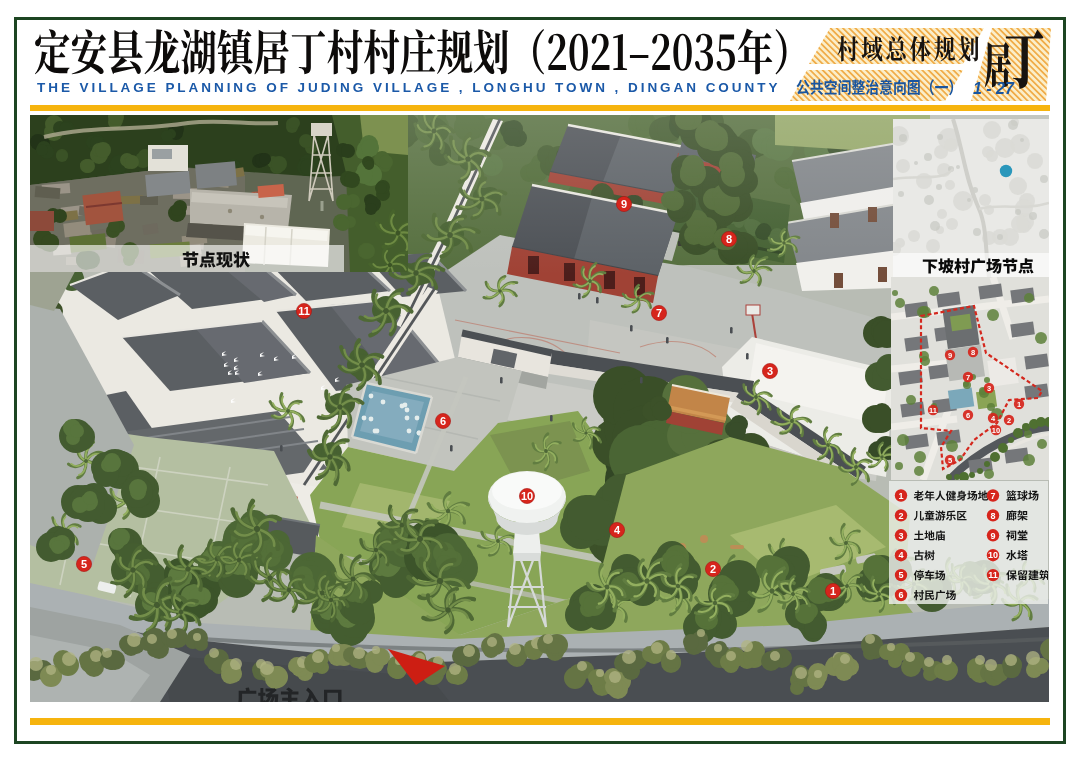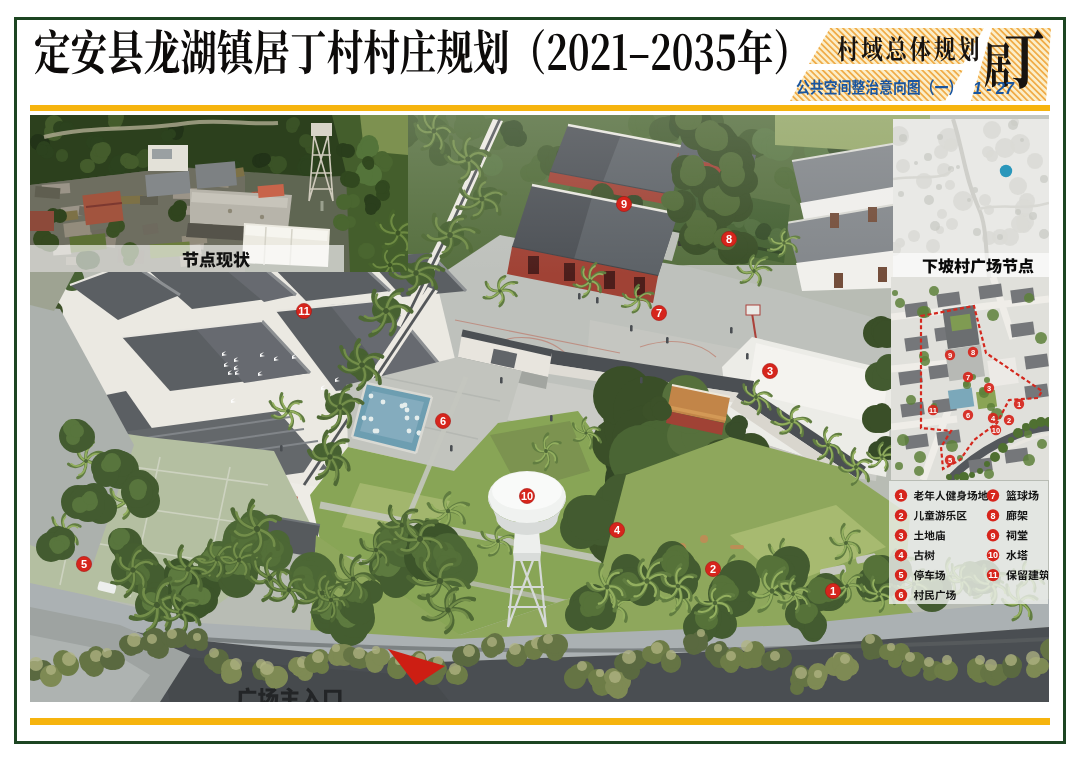--- a/index.html
+++ b/index.html
@@ -7,20 +7,21 @@
 </style></head>
 <body>
 <div id="page">
 
 <div class="abs" style="left:14px;top:17px;width:1046px;height:721px;border:3px solid #1d4522;"></div>
 
 <svg class="abs" style="left:0;top:0;" width="800" height="104" viewBox="0 0 800 104">
       <path transform="translate(34,70) scale(0.03658,0.04800)" d="M411 -848 404 -842C442 -810 470 -752 471 -700C589 -614 704 -845 411 -848ZM747 -586 686 -512H163L171 -483H440V-76C375 -97 326 -133 288 -191C308 -238 321 -286 331 -334C355 -335 366 -343 369 -358L213 -385C203 -234 157 -45 26 79L35 89C154 26 228 -63 274 -160C349 23 476 67 708 67C755 67 864 67 909 67C910 18 930 -26 971 -36V-48C906 -47 771 -47 714 -47C656 -47 604 -49 558 -53V-267H829C844 -267 854 -272 857 -283C816 -321 747 -374 747 -374L686 -295H558V-483H832C846 -483 857 -488 860 -499L807 -542C850 -565 901 -600 931 -628C952 -630 962 -631 970 -640L861 -743L799 -680H188C184 -699 178 -718 170 -739H157C160 -692 117 -648 82 -631C47 -615 22 -583 33 -541C48 -497 104 -484 139 -506C175 -528 200 -579 192 -652H806C801 -622 794 -585 788 -556Z M1848 -520 1783 -434H1442L1510 -574C1542 -574 1551 -584 1554 -596L1397 -635C1383 -591 1352 -514 1317 -434H1039L1047 -406H1304C1267 -323 1227 -240 1197 -188C1290 -164 1376 -136 1452 -107C1357 -24 1222 32 1032 76L1036 90C1280 63 1439 14 1549 -68C1653 -22 1735 27 1791 72C1898 131 2041 -29 1624 -138C1685 -209 1725 -296 1758 -406H1937C1952 -406 1962 -411 1965 -422C1921 -462 1848 -520 1848 -520ZM1408 -849 1401 -843C1440 -810 1469 -752 1470 -698C1484 -688 1497 -682 1510 -680H1194C1190 -701 1183 -723 1174 -746L1161 -745C1164 -693 1121 -646 1086 -627C1052 -610 1028 -578 1040 -538C1056 -494 1112 -482 1146 -506C1181 -529 1206 -580 1198 -652H1803C1793 -612 1777 -560 1763 -525L1772 -518C1824 -545 1892 -592 1930 -628C1951 -629 1962 -631 1970 -640L1861 -743L1797 -680H1538C1618 -695 1644 -845 1408 -849ZM1315 -195C1352 -256 1392 -334 1428 -406H1623C1599 -309 1562 -230 1508 -165C1451 -176 1387 -186 1315 -195Z M2198 -832V-282H2043L2052 -253H2380C2328 -186 2217 -89 2137 -59C2124 -54 2100 -50 2100 -50L2163 86C2172 82 2180 74 2187 63C2422 25 2615 -11 2751 -40C2779 -4 2803 34 2818 69C2949 139 3015 -122 2627 -188L2619 -180C2654 -150 2693 -111 2728 -69C2538 -61 2360 -54 2237 -51C2337 -87 2445 -139 2506 -183C2527 -179 2539 -185 2544 -194L2436 -253H2947C2962 -253 2972 -258 2975 -269C2931 -309 2856 -367 2856 -367L2803 -298V-736C2822 -740 2834 -748 2840 -755L2725 -841L2671 -781H2332ZM2681 -282H2319V-423H2681ZM2681 -451H2319V-584H2681ZM2681 -613H2319V-753H2681Z M3559 -820 3551 -814C3595 -774 3647 -709 3667 -651C3780 -588 3855 -801 3559 -820ZM3509 -832 3344 -848C3344 -761 3345 -676 3341 -594H3045L3053 -566H3339C3325 -328 3267 -112 3023 73L3035 87C3372 -76 3444 -309 3463 -566H3526V-176C3449 -94 3363 -27 3269 30L3276 43C3367 8 3450 -33 3526 -85V-43C3526 38 3554 60 3658 60H3759C3933 60 3975 42 3975 -4C3975 -25 3967 -38 3934 -52L3930 -205H3919C3901 -137 3882 -78 3870 -58C3863 -47 3856 -44 3844 -43C3829 -42 3802 -41 3771 -41H3683C3650 -41 3643 -48 3643 -68V-177C3723 -250 3795 -339 3859 -447C3884 -444 3895 -448 3902 -460L3753 -533C3720 -456 3684 -388 3643 -326V-566H3926C3940 -566 3952 -571 3955 -582C3908 -623 3830 -683 3830 -683L3761 -594H3465C3469 -663 3470 -733 3472 -804C3497 -808 3506 -817 3509 -832Z M4092 -842 4084 -836C4116 -797 4154 -738 4165 -684C4265 -613 4356 -804 4092 -842ZM4030 -621 4021 -614C4054 -579 4085 -522 4092 -472C4187 -400 4281 -586 4030 -621ZM4282 -370V47H4297C4341 47 4385 24 4385 14V-95H4490V-37H4508C4547 -37 4588 -54 4589 -58V-323C4605 -325 4618 -333 4626 -340L4547 -418L4504 -370H4491V-570H4622C4631 -570 4638 -572 4642 -578V-380C4642 -192 4625 -37 4492 80L4504 89C4681 -2 4726 -134 4736 -282H4829V-55C4829 -42 4825 -35 4810 -35C4792 -35 4714 -41 4714 -41V-26C4753 -19 4772 -8 4784 8C4796 23 4800 50 4802 84C4918 73 4933 31 4933 -44V-730C4951 -733 4965 -741 4971 -749L4867 -829L4819 -773H4755L4642 -816V-593C4609 -632 4555 -685 4555 -685L4502 -599H4491V-802C4517 -806 4526 -816 4528 -830L4390 -843V-599H4279L4299 -675L4282 -679C4126 -274 4126 -274 4107 -237C4097 -216 4093 -216 4079 -216C4068 -216 4035 -216 4035 -216V-197C4057 -195 4073 -191 4086 -181C4109 -165 4113 -70 4095 35C4101 73 4123 88 4146 88C4192 88 4224 55 4225 5C4229 -86 4189 -124 4188 -177C4187 -204 4193 -239 4199 -272C4207 -314 4243 -457 4274 -578L4276 -570H4390V-370L4282 -414ZM4385 -123V-341H4490V-123ZM4829 -745V-546H4739V-745ZM4829 -518V-310H4738L4739 -381V-518Z M5652 -76 5509 -138C5470 -68 5381 27 5290 82L5296 94C5419 59 5534 -2 5600 -61C5631 -58 5646 -64 5652 -76ZM5684 -117 5677 -104C5767 -54 5821 10 5847 58C5928 153 6116 -51 5684 -117ZM5833 -810 5771 -730H5679L5690 -804C5712 -808 5725 -818 5727 -835L5572 -849L5568 -730H5373L5381 -702H5567L5563 -617H5551L5433 -663V-171H5347L5355 -143H5958C5971 -143 5982 -148 5984 -159C5950 -191 5894 -234 5894 -234L5856 -185V-577C5882 -581 5894 -587 5901 -597L5782 -681L5732 -617H5661L5675 -702H5918C5932 -702 5943 -707 5946 -718C5904 -756 5833 -810 5833 -810ZM5542 -171V-255H5742V-171ZM5542 -284V-368H5742V-284ZM5542 -396V-477H5742V-396ZM5542 -505V-589H5742V-505ZM5234 -783C5259 -785 5269 -794 5272 -807L5118 -848C5107 -743 5065 -554 5018 -452L5029 -445C5050 -466 5070 -490 5090 -515L5094 -501H5148V-362H5027L5035 -334H5148V-96C5148 -76 5141 -67 5101 -35L5208 65C5217 55 5226 39 5229 18C5295 -80 5346 -172 5370 -218L5362 -226L5256 -142V-334H5379C5393 -334 5403 -339 5406 -350C5375 -383 5320 -431 5320 -431L5272 -362H5256V-501H5356C5370 -501 5380 -506 5383 -517C5350 -550 5294 -598 5294 -598L5246 -529H5100C5134 -576 5165 -627 5190 -678H5364C5378 -678 5387 -683 5390 -694C5355 -726 5301 -766 5301 -766L5252 -706H5204C5216 -733 5226 -759 5234 -783Z M6262 -599V-754H6747V-599ZM6666 -542 6518 -555V-416H6259C6262 -459 6262 -501 6262 -539V-571H6747V-514H6768C6805 -514 6864 -534 6866 -541V-735C6887 -739 6900 -747 6907 -755L6791 -843L6737 -783H6280L6143 -838V-539C6143 -336 6133 -102 6030 85L6041 92C6199 -38 6244 -222 6257 -387H6518V-251H6411L6292 -298V83H6309C6355 83 6404 58 6404 48V14H6735V78H6755C6794 78 6850 54 6851 46V-204C6871 -208 6886 -217 6892 -225L6779 -311L6725 -251H6633V-387H6934C6949 -387 6960 -392 6963 -403C6920 -443 6849 -502 6849 -502L6785 -416H6633V-516C6657 -520 6664 -529 6666 -542ZM6735 -223V-15H6404V-223Z M7045 -726 7054 -698H7444V-73C7444 -59 7438 -52 7419 -52C7388 -52 7239 -60 7239 -60V-47C7307 -37 7336 -23 7359 -4C7380 15 7389 46 7392 86C7546 76 7569 16 7569 -68V-698H7930C7945 -698 7956 -703 7959 -714C7910 -758 7827 -822 7827 -822L7754 -726Z M8488 -485 8478 -479C8517 -418 8555 -329 8560 -252C8662 -161 8769 -377 8488 -485ZM8486 -608 8494 -580H8724V-62C8724 -48 8718 -41 8699 -41C8672 -41 8538 -50 8538 -50V-36C8599 -26 8626 -13 8647 6C8666 24 8673 51 8678 89C8822 76 8842 29 8842 -53V-580H8960C8974 -580 8984 -585 8986 -596C8955 -633 8896 -690 8896 -690L8845 -608H8842V-799C8867 -802 8876 -812 8878 -827L8724 -842V-608ZM8192 -848V-608H8037L8045 -580H8178C8152 -424 8103 -263 8024 -147L8036 -135C8098 -189 8150 -250 8192 -318V88H8216C8259 88 8307 65 8307 54V-463C8333 -419 8356 -359 8357 -307C8445 -225 8552 -405 8307 -485V-580H8450C8464 -580 8475 -585 8478 -596C8443 -633 8381 -688 8381 -688L8327 -608H8307V-804C8334 -808 8341 -818 8343 -833Z M9488 -485 9478 -479C9517 -418 9555 -329 9560 -252C9662 -161 9769 -377 9488 -485ZM9486 -608 9494 -580H9724V-62C9724 -48 9718 -41 9699 -41C9672 -41 9538 -50 9538 -50V-36C9599 -26 9626 -13 9647 6C9666 24 9673 51 9678 89C9822 76 9842 29 9842 -53V-580H9960C9974 -580 9984 -585 9986 -596C9955 -633 9896 -690 9896 -690L9845 -608H9842V-799C9867 -802 9876 -812 9878 -827L9724 -842V-608ZM9192 -848V-608H9037L9045 -580H9178C9152 -424 9103 -263 9024 -147L9036 -135C9098 -189 9150 -250 9192 -318V88H9216C9259 88 9307 65 9307 54V-463C9333 -419 9356 -359 9357 -307C9445 -225 9552 -405 9307 -485V-580H9450C9464 -580 9475 -585 9478 -596C9443 -633 9381 -688 9381 -688L9327 -608H9307V-804C9334 -808 9341 -818 9343 -833Z M10432 -851 10425 -845C10462 -806 10503 -743 10516 -687C10630 -613 10723 -830 10432 -851ZM10857 -752 10795 -668H10259L10124 -717V-421C10124 -250 10116 -63 10023 85L10033 94C10228 -44 10241 -257 10241 -422V-640H10941C10954 -640 10965 -645 10968 -656C10927 -695 10857 -752 10857 -752ZM10796 -456 10736 -374H10627V-577C10653 -582 10661 -592 10663 -606L10509 -620V-374H10274L10282 -345H10509V5H10179L10187 33H10942C10956 33 10967 28 10969 17C10930 -22 10861 -80 10861 -80L10800 5H10627V-345H10876C10890 -345 10901 -350 10904 -361C10864 -400 10796 -456 10796 -456Z M11569 -280V-745H11792V-336L11712 -343C11726 -431 11726 -528 11729 -634C11752 -636 11761 -647 11763 -660L11625 -674C11624 -341 11641 -101 11310 75L11320 91C11530 14 11630 -89 11679 -215V-25C11679 37 11692 56 11768 56H11836C11952 56 11986 30 11986 -7C11986 -25 11981 -37 11957 -47L11954 -181H11942C11928 -123 11915 -67 11907 -52C11902 -42 11899 -40 11889 -40C11882 -39 11866 -39 11843 -39H11792C11771 -39 11768 -43 11768 -55V-311C11779 -312 11787 -316 11792 -322V-247H11811C11848 -247 11901 -271 11902 -278V-735C11916 -738 11927 -744 11932 -749L11834 -826L11783 -774H11575L11462 -820V-405C11426 -441 11365 -492 11365 -492L11311 -416H11276C11278 -451 11280 -485 11280 -519V-606H11421C11435 -606 11444 -611 11447 -622C11412 -656 11353 -705 11353 -705L11301 -634H11280V-806C11306 -810 11314 -820 11317 -834L11169 -849V-634H11038L11046 -606H11169V-520C11169 -486 11168 -451 11167 -416H11020L11028 -387H11166C11156 -219 11122 -52 11019 74L11030 82C11163 -4 11228 -137 11257 -279C11301 -224 11334 -148 11334 -81C11434 6 11532 -213 11263 -309C11267 -335 11271 -361 11273 -387H11438C11450 -387 11460 -391 11462 -400V-243H11478C11525 -243 11569 -268 11569 -280Z M12310 -806 12302 -798C12340 -770 12384 -717 12397 -671C12496 -617 12560 -805 12310 -806ZM12611 -765V-141H12631C12673 -141 12719 -163 12719 -172V-723C12746 -727 12754 -737 12756 -751ZM12808 -834V-60C12808 -48 12803 -42 12785 -42C12762 -42 12652 -49 12652 -49V-35C12704 -26 12728 -13 12745 5C12761 24 12766 51 12770 89C12906 77 12925 31 12925 -52V-792C12950 -795 12960 -805 12962 -819ZM12024 -532 12035 -506 12164 -522C12181 -400 12210 -286 12258 -185C12194 -92 12116 -17 12022 46L12030 61C12134 15 12222 -42 12295 -115C12325 -66 12360 -21 12401 20C12444 64 12528 110 12575 67C12592 52 12588 20 12552 -41L12577 -212L12566 -214C12547 -171 12521 -118 12504 -92C12494 -74 12485 -74 12471 -90C12433 -123 12401 -163 12375 -207C12429 -279 12474 -364 12512 -464C12538 -463 12548 -468 12553 -480L12412 -533C12389 -448 12361 -373 12328 -306C12301 -377 12284 -455 12274 -535L12563 -571C12577 -573 12586 -580 12588 -591C12545 -622 12476 -665 12476 -665L12424 -582L12271 -563C12262 -643 12260 -725 12261 -805C12287 -809 12296 -821 12297 -834L12145 -849C12145 -746 12149 -645 12161 -549Z M13941 -834 13926 -853C13781 -766 13642 -623 13642 -380C13642 -137 13781 6 13926 93L13941 74C13828 -23 13738 -162 13738 -380C13738 -598 13828 -737 13941 -834Z M14061 0H14544V-105H14132C14184 -154 14235 -202 14266 -229C14440 -379 14522 -455 14522 -558C14522 -676 14450 -757 14300 -757C14178 -757 14069 -697 14059 -584C14069 -561 14091 -545 14116 -545C14144 -545 14172 -560 14182 -618L14204 -717C14221 -722 14238 -724 14255 -724C14337 -724 14385 -666 14385 -565C14385 -463 14338 -396 14230 -271C14181 -214 14122 -146 14061 -78Z M14891 16C15022 16 15143 -99 15143 -372C15143 -642 15022 -757 14891 -757C14758 -757 14638 -642 14638 -372C14638 -99 14758 16 14891 16ZM14891 -17C14825 -17 14768 -96 14768 -372C14768 -645 14825 -723 14891 -723C14955 -723 15014 -644 15014 -372C15014 -97 14955 -17 14891 -17Z M15248 0H15731V-105H15319C15371 -154 15422 -202 15453 -229C15627 -379 15709 -455 15709 -558C15709 -676 15637 -757 15487 -757C15365 -757 15256 -697 15246 -584C15256 -561 15278 -545 15303 -545C15331 -545 15359 -560 15369 -618L15391 -717C15408 -722 15425 -724 15442 -724C15524 -724 15572 -666 15572 -565C15572 -463 15525 -396 15417 -271C15368 -214 15309 -146 15248 -78Z M15838 0 16213 2V-27L16100 -47C16098 -110 16097 -173 16097 -235V-580L16101 -741L16086 -752L15835 -693V-659L15962 -676V-235L15960 -47L15838 -30Z M16291 -248H16795V-314H16291Z M16901 0H17384V-105H16972C17024 -154 17075 -202 17106 -229C17280 -379 17362 -455 17362 -558C17362 -676 17290 -757 17140 -757C17018 -757 16909 -697 16899 -584C16909 -561 16931 -545 16956 -545C16984 -545 17012 -560 17022 -618L17044 -717C17061 -722 17078 -724 17095 -724C17177 -724 17225 -666 17225 -565C17225 -463 17178 -396 17070 -271C17021 -214 16962 -146 16901 -78Z M17731 16C17862 16 17983 -99 17983 -372C17983 -642 17862 -757 17731 -757C17598 -757 17478 -642 17478 -372C17478 -99 17598 16 17731 16ZM17731 -17C17665 -17 17608 -96 17608 -372C17608 -645 17665 -723 17731 -723C17795 -723 17854 -644 17854 -372C17854 -97 17795 -17 17731 -17Z M18301 16C18461 16 18564 -66 18564 -189C18564 -294 18507 -369 18359 -390C18488 -418 18541 -491 18541 -580C18541 -684 18466 -757 18319 -757C18206 -757 18107 -709 18099 -597C18108 -578 18126 -568 18148 -568C18180 -568 18206 -583 18215 -628L18235 -719C18251 -722 18266 -724 18281 -724C18361 -724 18408 -672 18408 -575C18408 -460 18345 -405 18254 -405H18218V-367H18259C18367 -367 18424 -304 18424 -189C18424 -79 18365 -17 18259 -17C18240 -17 18224 -19 18210 -24L18190 -115C18181 -172 18160 -190 18126 -190C18102 -190 18080 -177 18070 -149C18083 -44 18162 16 18301 16Z M18881 16C19047 16 19163 -70 19163 -219C19163 -366 19063 -443 18903 -443C18856 -443 18813 -438 18771 -424L18786 -635H19139V-741H18748L18724 -391L18752 -375C18787 -387 18822 -394 18862 -394C18958 -394 19020 -331 19020 -213C19020 -86 18958 -17 18858 -17C18833 -17 18815 -20 18797 -27L18779 -119C18772 -170 18752 -189 18717 -189C18692 -189 18669 -176 18659 -150C18671 -47 18752 16 18881 16Z M19487 -863C19431 -694 19333 -527 19244 -427L19254 -418C19357 -475 19452 -556 19533 -663H19717V-466H19554L19416 -518V-195H19246L19254 -166H19717V88H19740C19806 88 19844 62 19845 55V-166H20155C20170 -166 20181 -171 20184 -182C20136 -223 20057 -281 20057 -281L19987 -195H19845V-438H20099C20114 -438 20124 -443 20127 -454C20082 -492 20008 -547 20008 -547L19943 -466H19845V-663H20133C20147 -663 20158 -668 20161 -679C20111 -721 20035 -777 20035 -777L19965 -691H19553C19573 -720 19592 -750 19610 -782C19634 -780 19647 -788 19652 -800ZM19717 -195H19541V-438H19717Z M20288 -853 20273 -834C20386 -737 20476 -598 20476 -380C20476 -162 20386 -23 20273 74L20288 93C20433 6 20572 -137 20572 -380C20572 -623 20433 -766 20288 -853Z" fill="#0d0b0a"></path>
     </svg>
 
+<div class="abs" style="left:37px;top:80px;width:780px;font-size:13.5px;font-weight:bold;color:#1b59a8;letter-spacing:2.95px;white-space:nowrap;">THE VILLAGE PLANNING OF JUDING VILLAGE , LONGHU TOWN , DINGAN COUNTY</div>
 
 <svg class="abs" style="left:787px;top:17px;" width="280" height="88" viewBox="0 0 280 88">
       <defs>
         <pattern id="hatch" width="4.4" height="4.4" patternUnits="userSpaceOnUse" patternTransform="rotate(-45)">
           <rect width="4.4" height="4.4" fill="#fbeec9"></rect>
           <rect width="1.7" height="4.4" fill="#f0aa45"></rect>
         </pattern>
       </defs>
 
 <polygon points="43,11 197,11 176,47 22,47" fill="url(#hatch)"></polygon>

